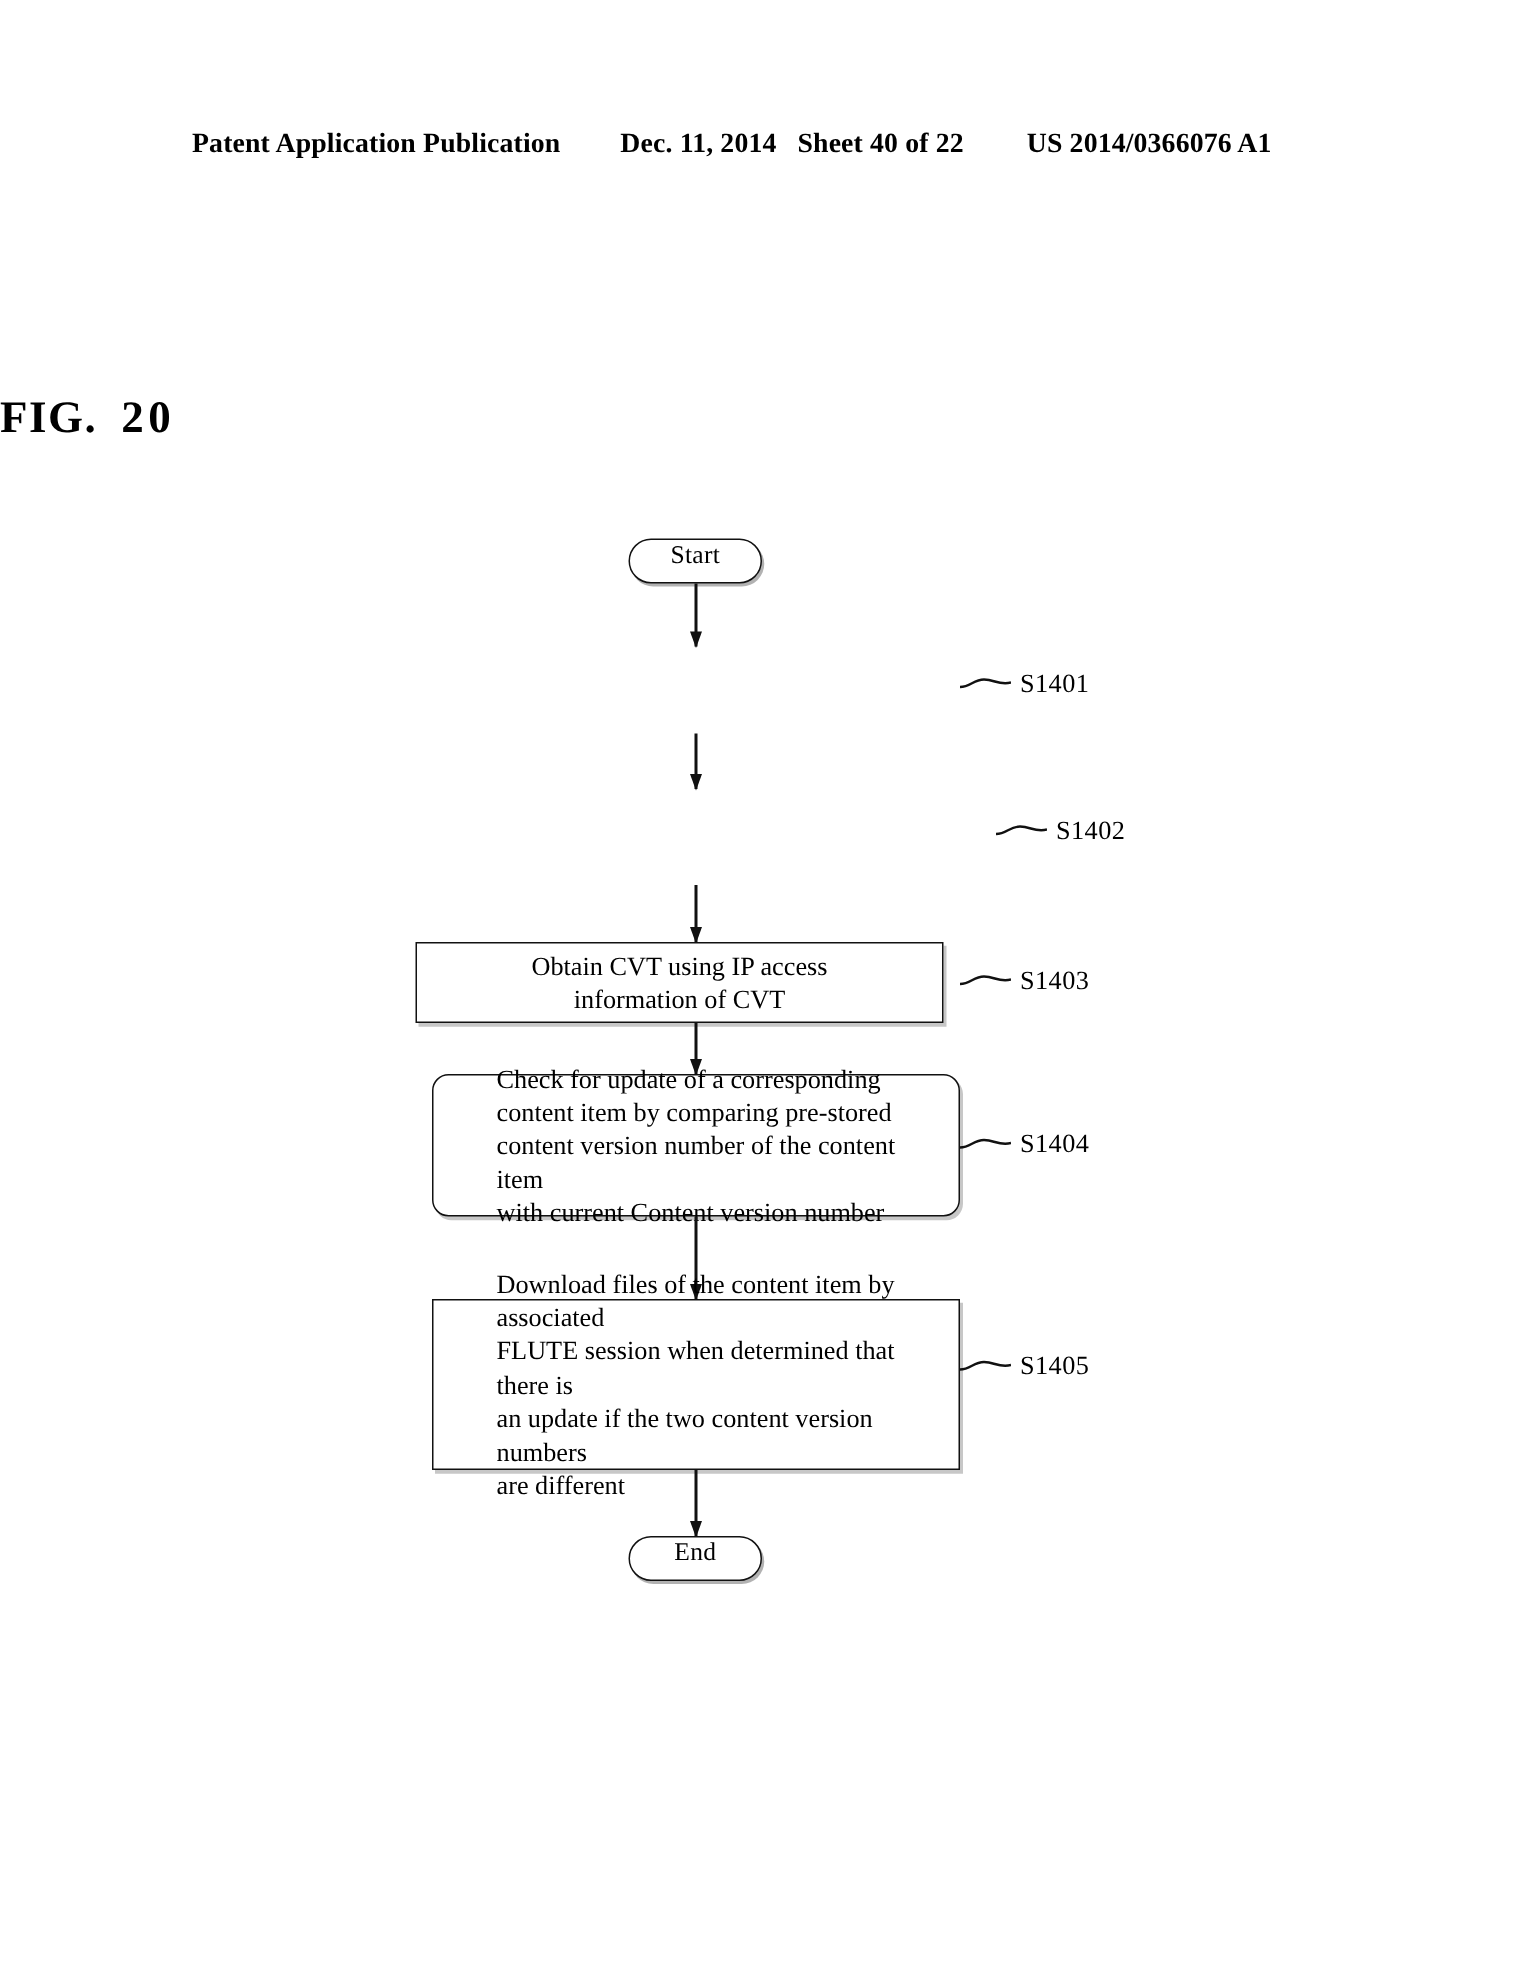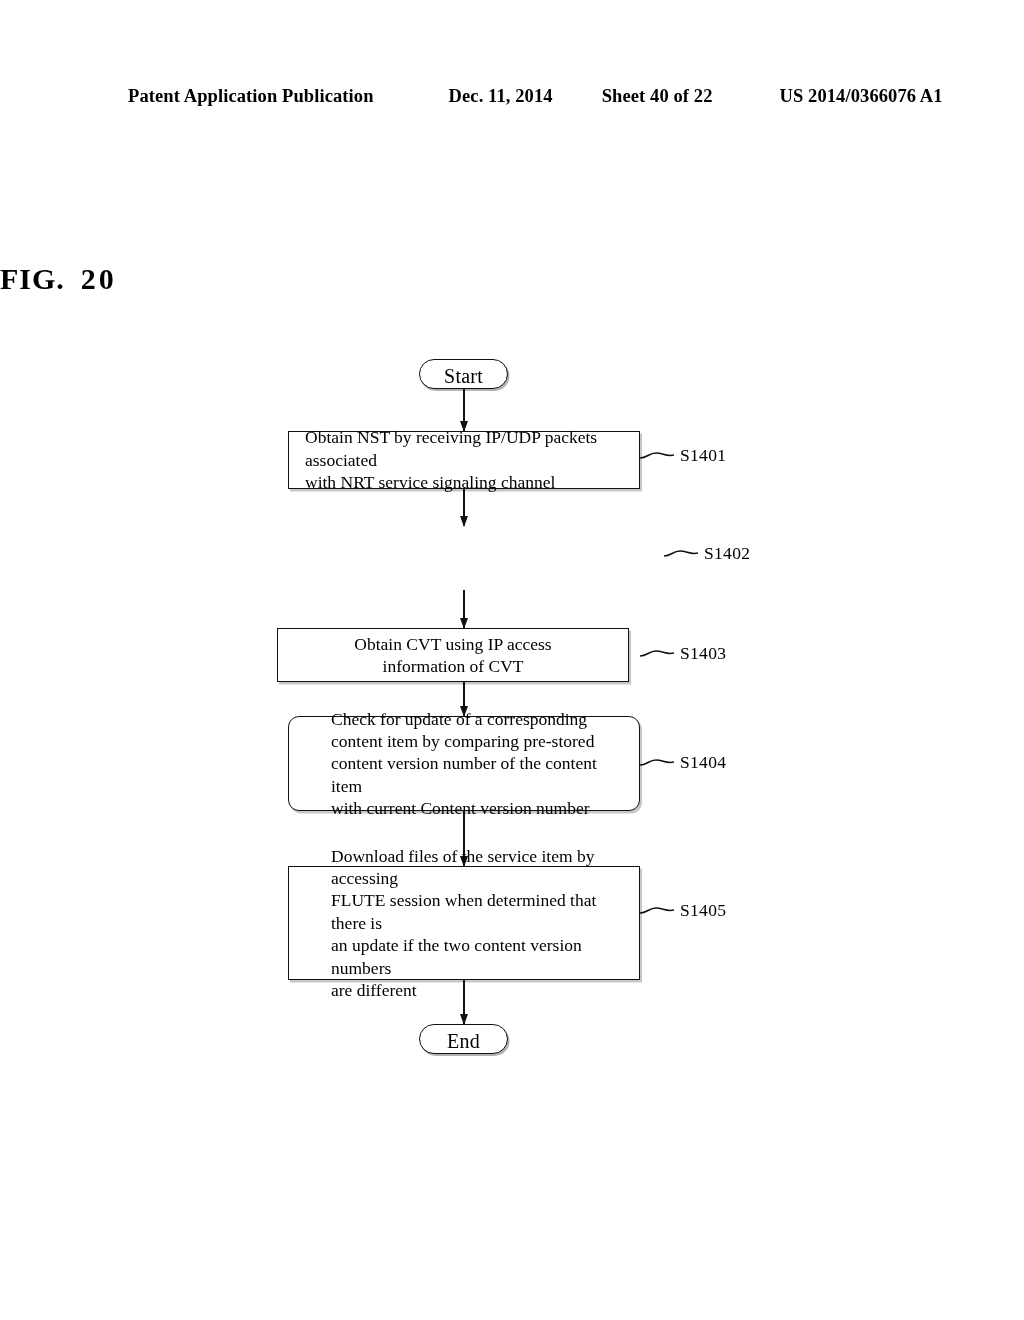--- a/index.html
+++ b/index.html
@@ -22,26 +22,25 @@
     top: 86px;
     left: 128px;
     width: 768px;
     display: flex;
     align-items: baseline;
     font-family: "Liberation Serif", "DejaVu Serif", serif;
     font-weight: bold;
     font-size: 18.5px;
     letter-spacing: 0.1px;
     white-space: nowrap;
-    gap: 35px;
   }
   #page-header .hdr-pub      { }
   #page-header .hdr-date     { margin-left: 40px; }
   #page-header .hdr-sheet    { margin-left: 14px; }
-  #page-header .hdr-patentno { margin-left: 32px; }
+  #page-header .hdr-patentno { margin-left: 42px; }
 
   
   #fig-title {
     position: absolute;
     top: 262px;
     left: 0;
     width: 1024px;
     font-family: "Liberation Serif", "DejaVu Serif", serif;
     font-weight: bold;
     font-size: 30px;
@@ -60,23 +59,23 @@
   }
 
   
   .terminator {
     position: absolute;
     box-sizing: border-box;
     border: 1.6px solid #111;
     border-radius: 999px;
     background: #fff;
     display: flex;
-    align-items: flex-end;
+    align-items: flex-start;
     justify-content: center;
-    font-size: 20px;
+    font-size: 17px;
     letter-spacing: 0.2px;
     box-shadow: 1.5px 2px 0 rgba(0,0,0,0.30);
   }
 
   
   .process {
     position: absolute;
     box-sizing: border-box;
     border: 1.5px solid #111;
     background: #fff;
@@ -147,24 +146,20 @@
 <div id="flowchart">
 
   <div class="terminator" style="left:419px; top:359px; width:89px; height:30px;">
     <span>Start</span>
   </div>
 
   <div class="connector" style="left:463px; top:389px; height:42px;">
     <span class="arrowhead"></span>
   </div>
 
-  <div class="process align-left" style="left:288px; top:431px; width:352px; height:58px;">
-    <div class="box-text">Obtain NST by receiving IP/UDP packets associated
-with NRT service signaling channel</div>
-  </div>
   <div class="step-label" style="left:640px; top:445px;">
     <span class="leader">
       <svg width="34" height="14" viewBox="0 0 34 14">
           <path d="M0 9 C 7 9, 9 4, 16 4 C 23 4, 26 8, 34 6" fill="none" stroke="#111" stroke-width="1.6"></path>
         </svg>
     </span>
     <span>S1401</span>
   </div>
 
   <div class="connector" style="left:463px; top:489px; height:37px;">
@@ -214,21 +209,21 @@
         </svg>
     </span>
     <span>S1404</span>
   </div>
 
   <div class="connector" style="left:463px; top:811px; height:55px;">
     <span class="arrowhead"></span>
   </div>
 
   <div class="process align-indent" style="left:288px; top:866px; width:352px; height:114px;">
-    <div class="box-text">Download files of the service item by accessing
+    <div class="box-text">Download files of the content item by associated
 FLUTE session when determined that there is
 an update if the two content version numbers
 are different</div>
   </div>
   <div class="step-label" style="left:640px; top:900px;">
     <span class="leader">
       <svg width="34" height="14" viewBox="0 0 34 14">
           <path d="M0 9 C 7 9, 9 4, 16 4 C 23 4, 26 8, 34 6" fill="none" stroke="#111" stroke-width="1.6"></path>
         </svg>
     </span>

